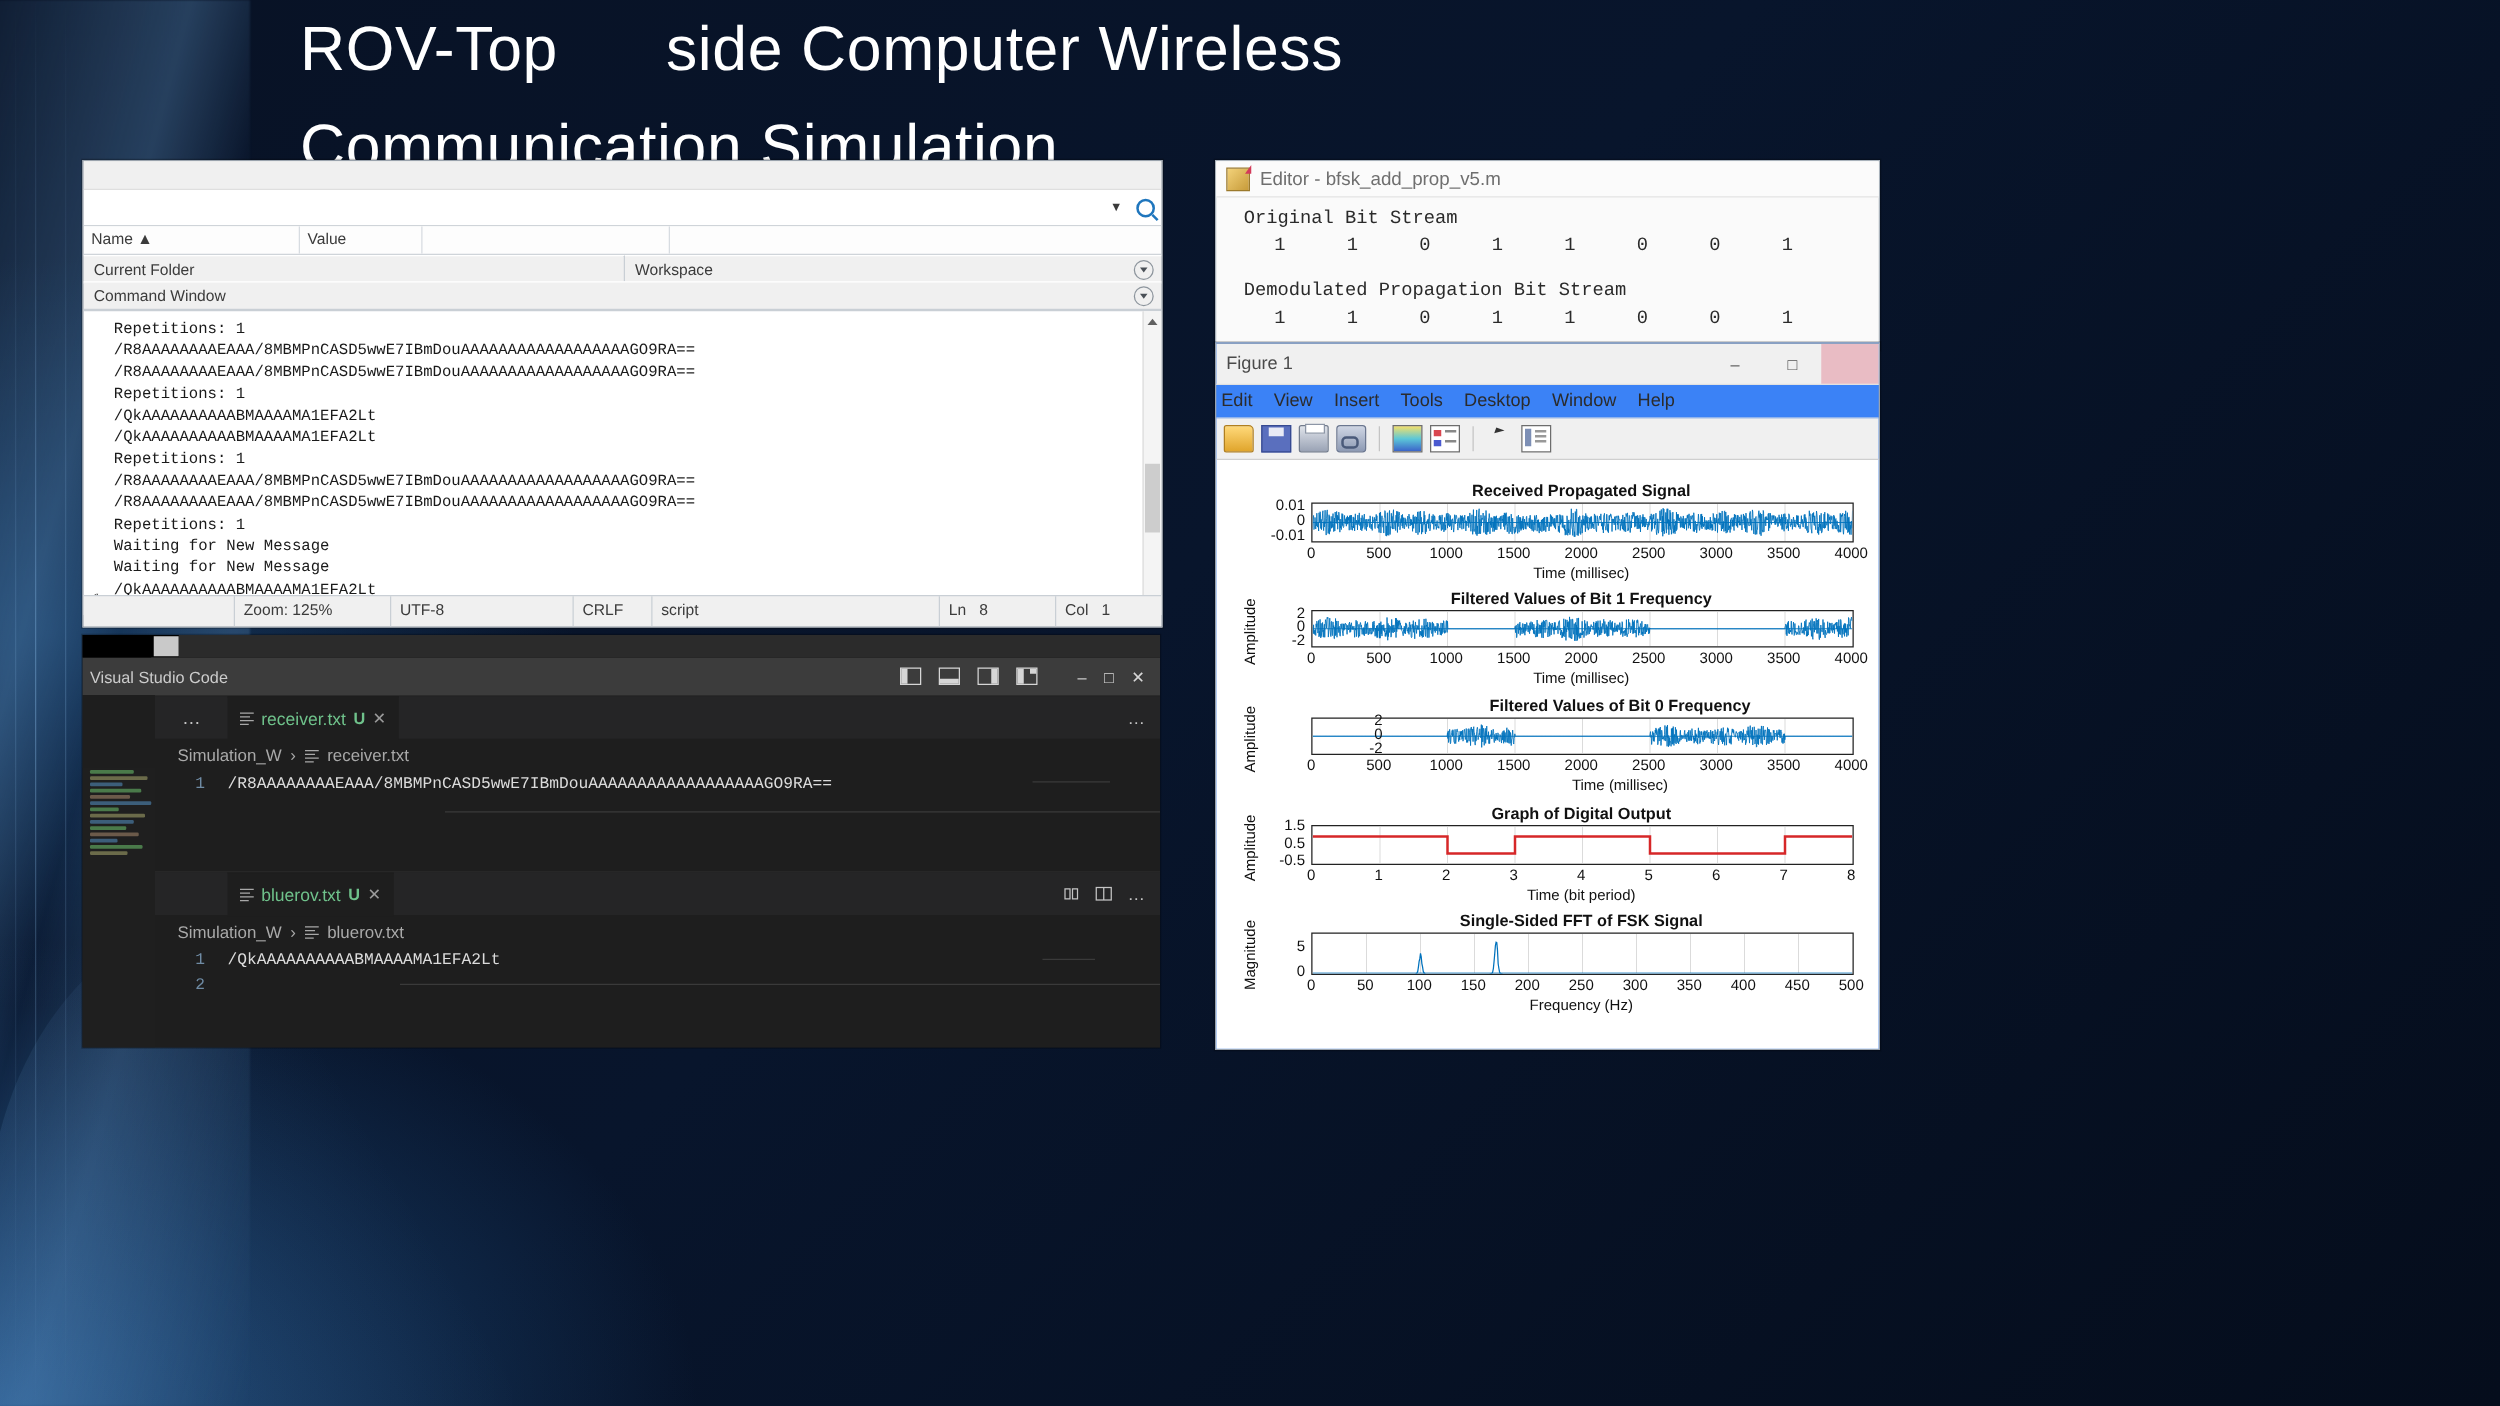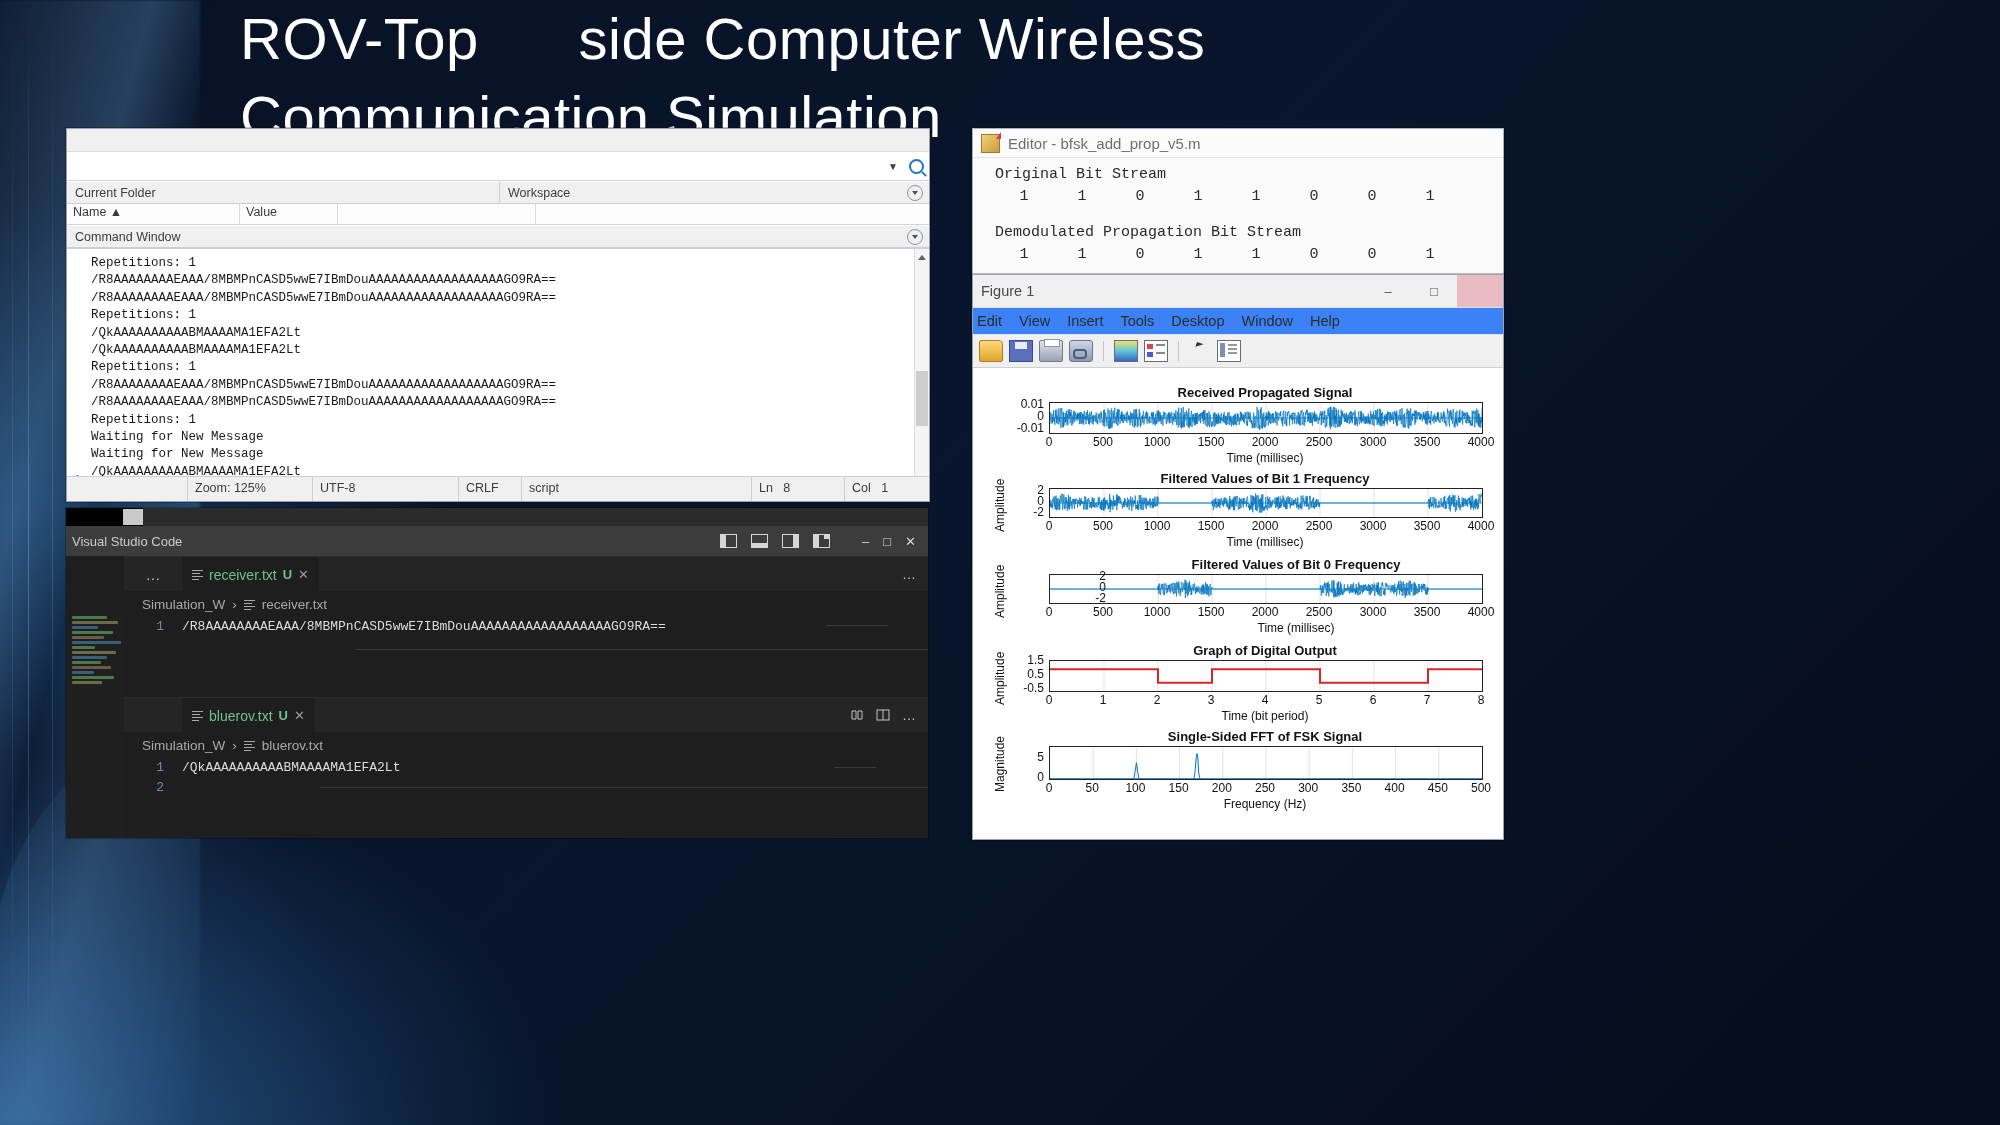--- a/index.html
+++ b/index.html
@@ -19,21 +19,21 @@
   #bg .swoosh{position:absolute;left:-60px;top:0;width:260px;height:1125px;
     background:linear-gradient(105deg, rgba(90,150,210,0.00) 0%, rgba(110,170,225,0.30) 38%, rgba(60,110,170,0.05) 52%, rgba(120,180,235,0.22) 68%, rgba(40,80,130,0.0) 100%);
     filter:blur(1px);}
   #bg .swoosh2{position:absolute;left:-10px;bottom:-120px;width:420px;height:520px;
     border-radius:50% 50% 0 0;
     background:linear-gradient(60deg, rgba(120,180,240,0.18), rgba(20,50,90,0) 70%);}
   #bg .line{position:absolute;background:linear-gradient(180deg,rgba(150,200,245,0.0),rgba(150,200,245,0.35),rgba(150,200,245,0.0));width:1px;}
 
   
   #title{position:absolute;left:240px;top:0px;width:1400px;
-    color:#ffffff;font-size:58px;line-height:78px;font-weight:400;
+    color:#ffffff;font-size:50px;line-height:78px;font-weight:400;
     letter-spacing:0.5px;white-space:pre-wrap;}
 
   
   .win{position:absolute;background:#ffffff;box-shadow:0 0 0 1px rgba(0,0,0,.25);}
 
   
   #matlab{left:66px;top:128px;width:862px;height:372px;background:#f0f0f0;border:1px solid #9aa3ad;}
   #ml-toolstrip{height:22px;background:#f0f0f0;border-bottom:1px solid #dfdfdf;}
   #ml-addressbar{height:28px;background:#ffffff;border-bottom:1px solid #cfd4d9;display:flex;align-items:center;}
   #ml-addressbar .addr-input{flex:1;height:22px;margin:0 2px 0 4px;background:#ffffff;}
@@ -188,36 +188,36 @@
   <div id="ml-toolstrip"></div>
 
   <div id="ml-addressbar">
     <div class="addr-input"></div>
     <div class="caret">▼</div>
     <div class="searchbtn">
         <span class="mag"></span>
       </div>
   </div>
 
+  <div id="ml-colhdr">
+    <div class="c c1">Name ▲</div>
+    <div class="c c2">Value</div>
+    <div class="c c3"></div>
+  </div>
+
   <div id="ml-split">
     <div class="left panelbar">
       <span class="ptitle">Current Folder</span>
     </div>
     <div class="right panelbar">
       <span class="ptitle">Workspace</span>
       <span class="pmenu">
           <i></i>
         </span>
     </div>
-  </div>
-
-  <div id="ml-colhdr">
-    <div class="c c1">Name ▲</div>
-    <div class="c c2">Value</div>
-    <div class="c c3"></div>
   </div>
 
   <div class="panelbar">
     <span class="ptitle">Command Window</span>
     <span class="pmenu">
         <i></i>
       </span>
   </div>
 
   <div id="cmdwin">

